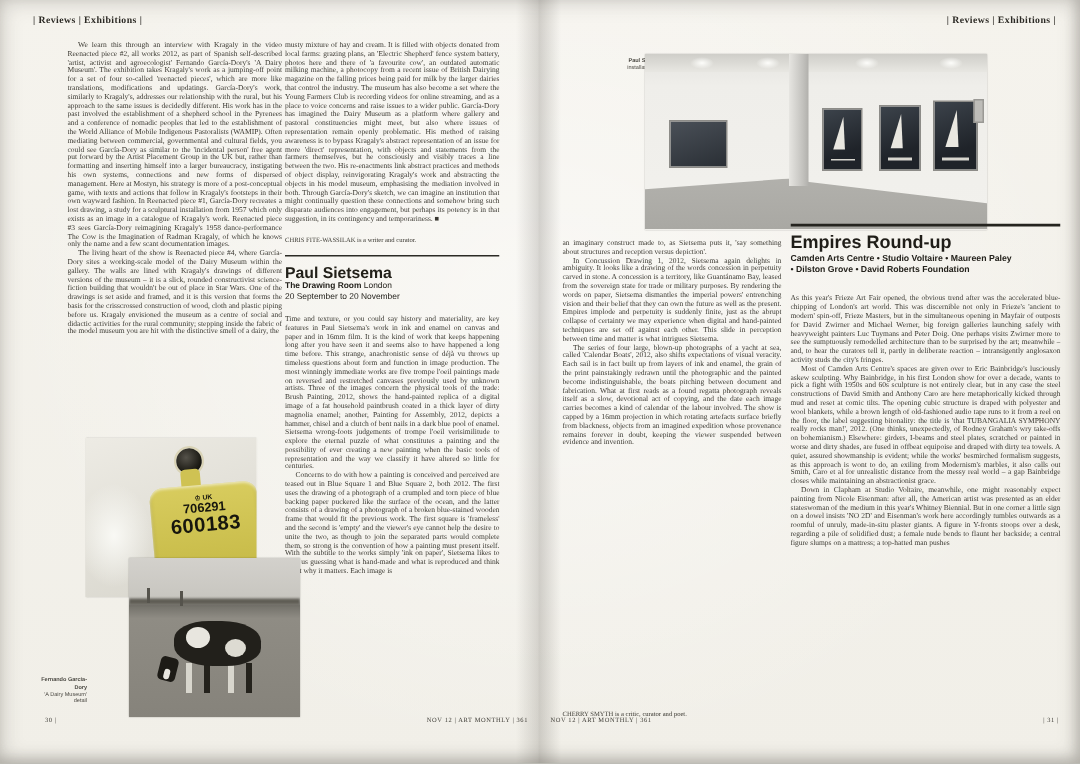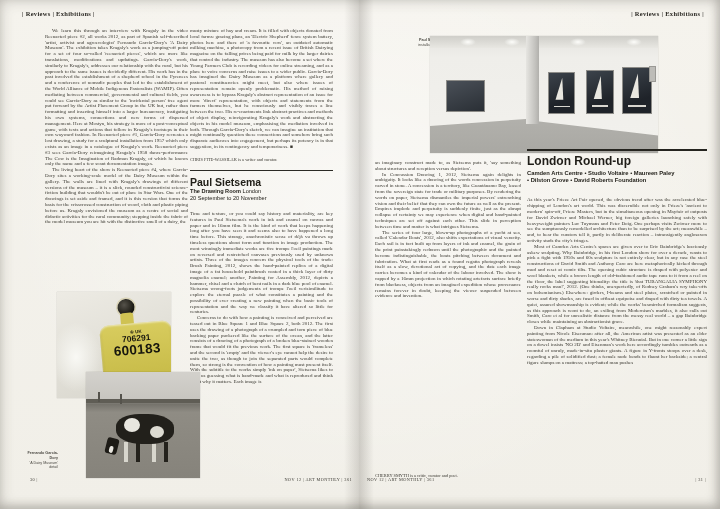--- a/index.html
+++ b/index.html
@@ -189,21 +189,21 @@
 
     <div class="col bodytext" style="left:375px;top:160px;width:146px;height:300px;">
       <p>an imaginary construct made to, as Sietsema puts it, 'say something about structures and reception versus depiction'.</p>
       <p>In Concussion Drawing 1, 2012, Sietsema again delights in ambiguity. It looks like a drawing of the words concession in perpetuity carved in stone. A concession is a territory, like Guantánamo Bay, leased from the sovereign state for trade or military purposes. By rendering the words on paper, Sietsema dismantles the imperial powers' entrenching vision and their belief that they can own the future as well as the present. Empires implode and perpetuity is suddenly finite, just as the abrupt collapse of certainty we may experience when digital and hand-painted techniques are set off against each other. This slide in perception between time and matter is what intrigues Sietsema.</p>
       <p>The series of four large, blown-up photographs of a yacht at sea, called 'Calendar Boats', 2012, also shifts expectations of visual veracity. Each sail is in fact built up from layers of ink and enamel, the grain of the print painstakingly redrawn until the photographic and the painted become indistinguishable, the boats pitching between document and fabrication. What at first reads as a found regatta photograph reveals itself as a slow, devotional act of copying, and the date each image carries becomes a kind of calendar of the labour involved. The show is capped by a 16mm projection in which rotating artefacts surface briefly from blackness, objects from an imagined expedition whose provenance remains forever in doubt, keeping the viewer suspended between evidence and invention.</p>
     </div>
     <div class="byline" style="position:absolute;left:375px;top:466px;width:146px;">CHERRY SMYTH is a critic, curator and poet.</div>
 
     <div class="col" style="left:527px;top:149px;width:180px;height:327px;">
       <hr class="bigrule">
-      <h2 class="ru-title">London Round-up</h2>
+      <h2 class="ru-title">Empires Round-up</h2>
       <div class="ru-venues">Camden Arts Centre • Studio Voltaire • Maureen Paley • Dilston Grove • David Roberts Foundation</div>
       <div class="bodytext ru-body">
         <p>As this year's Frieze Art Fair opened, the obvious trend after was the accelerated blue-chipping of London's art world. This was discernible not only in Frieze's 'ancient to modern' spin-off, Frieze Masters, but in the simultaneous opening in Mayfair of outposts for David Zwirner and Michael Werner, big foreign galleries launching safely with heavyweight painters Luc Tuymans and Peter Doig. One perhaps visits Zwirner more to see the sumptuously remodelled architecture than to be surprised by the art; meanwhile – and, to hear the curators tell it, partly in deliberate reaction – intransigently anglosaxon activity studs the city's fringes.</p>
         <p>Most of Camden Arts Centre's spaces are given over to Eric Bainbridge's lusciously askew sculpting. Why Bainbridge, in his first London show for over a decade, wants to pick a fight with 1950s and 60s sculpture is not entirely clear, but in any case the steel constructions of David Smith and Anthony Caro are here metaphorically kicked through mud and reset at comic tilts. The opening cubic structure is draped with polyester and wool blankets, while a brown length of old-fashioned audio tape runs to it from a reel on the floor, the label suggesting bitonality: the title is 'that TUBANGALIA SYMPHONY really rocks man!', 2012. (One thinks, unexpectedly, of Rodney Graham's wry take-offs on bohemianism.) Elsewhere: girders, I-beams and steel plates, scratched or painted in worse and dirty shades, are fused in offbeat equipoise and draped with dirty tea towels. A quiet, assured showmanship is evident; while the works' besmirched formalism suggests, as this approach is wont to do, an exiling from Modernism's marbles, it also calls out Smith, Caro et al for unrealistic distance from the messy real world – a gap Bainbridge closes while maintaining an abstractionist grace.</p>
         <p>Down in Clapham at Studio Voltaire, meanwhile, one might reasonably expect painting from Nicole Eisenman: after all, the American artist was presented as an elder stateswoman of the medium in this year's Whitney Biennial. But in one corner a little sign on a dowel insists 'NO 2D' and Eisenman's work here accordingly tumbles outwards as a roomful of unruly, made-in-situ plaster giants. A figure in Y-fronts stoops over a desk, regarding a pile of solidified dust; a female nude bends to flaunt her backside; a central figure slumps on a mattress; a top-hatted man pushes</p>
       </div>
     </div>
 
     <div class="pagefoot" style="left:367px;">NOV 12 | ART MONTHLY | 361</div>
     <div class="pagefoot" style="left:620px;width:86px;text-align:right;">| 31 |</div>

